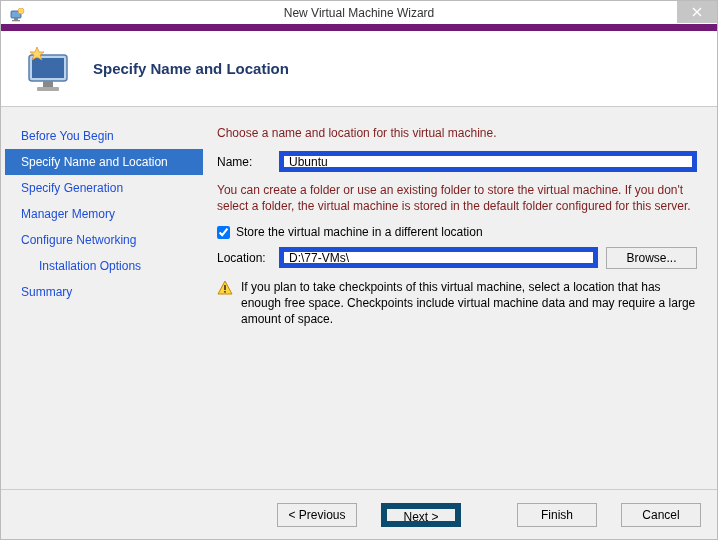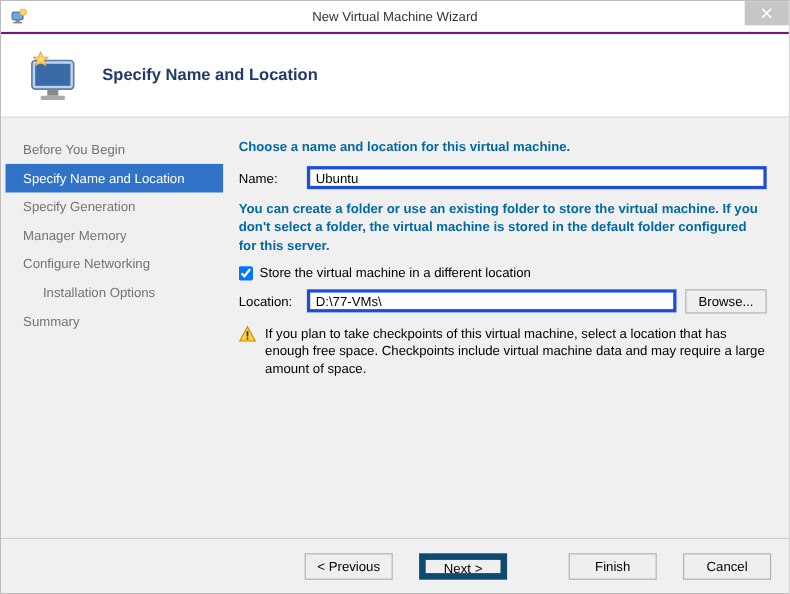--- a/index.html
+++ b/index.html
@@ -15,21 +15,21 @@
     height: 540px;
     border: 1px solid #bbb;
     background: #fff;
     display: flex;
     flex-direction: column;
     position: relative;
   }
   .titlebar {
     height: 30px;
     background: #fff;
-    border-bottom: 2px solid #701a75;
+    border-bottom: 7px solid #701a75;
     display: flex;
     align-items: center;
     justify-content: center;
     position: relative;
   }
   .titlebar-icon {
     position: absolute;
     left: 8px;
     top: 7px;
     width: 16px;
@@ -79,73 +79,72 @@
     padding: 4px;
     gap: 0;
   }
   .sidebar {
     width: 198px;
     background: #f0f0f0;
     padding-top: 12px;
   }
   .sidebar-item {
     padding: 4px 8px 4px 16px;
-    color: #737373;
+    color: #1d4ed8;
     cursor: pointer;
     line-height: 1.5;
   }
   .sidebar-item.active {
     background: #3073c8;
     color: #fff;
   }
   .sidebar-indent {
     padding-left: 34px;
   }
   .main {
     flex: 1;
     background: #f0f0f0;
     padding: 14px 16px 10px 14px;
   }
   .main p {
     margin: 0 0 10px 0;
     line-height: 1.35;
-    color: #0369a1;
-    font-weight: bold;
+    color: #7f1d1d;
   }
   .form-row {
     display: flex;
     align-items: center;
     gap: 8px;
     margin-bottom: 10px;
   }
   .form-label {
     width: 54px;
   }
   .text-input {
     flex: 1;
     height: 21px;
-    border: 3px solid #1d4ed8;
+    border: 5px solid #1d4ed8;
     background: #fff;
     padding: 1px 5px;
     font-family: inherit;
     font-size: 12px;
   }
   .checkbox-row {
     display: flex;
     align-items: flex-end;
     gap: 6px;
     margin-bottom: 8px;
   }
   .checkbox-row input[type="checkbox"] {
     width: 13px;
     height: 13px;
     margin: 0;
   }
   .browse-btn {
-    width: 74px;
+    width: 91px;
     height: 22px;
     background: #efefef;
     border: 1px solid #acacac;
     font-family: inherit;
     font-size: 12px;
     cursor: pointer;
   }
   .warning-row {
     display: flex;
     gap: 8px;

